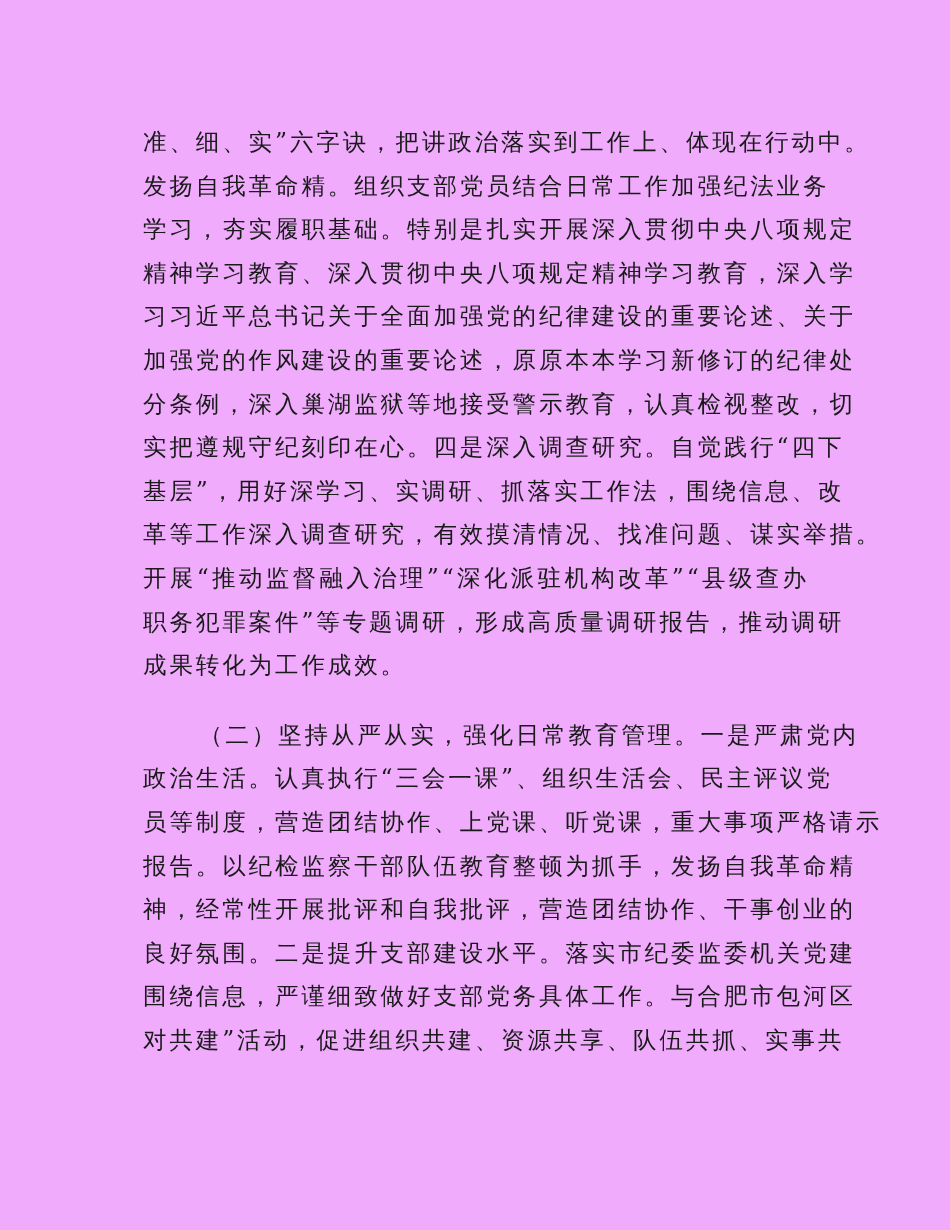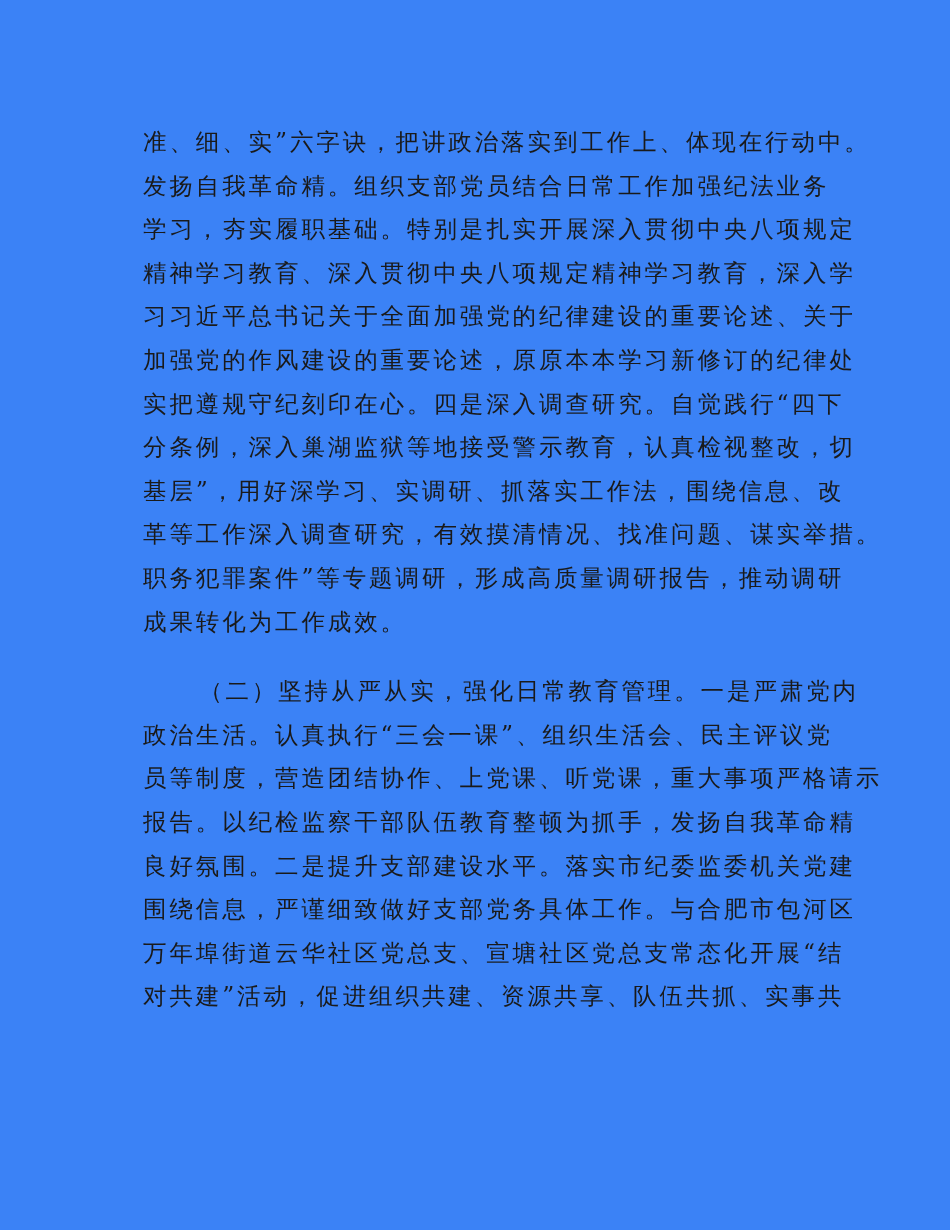--- a/index.html
+++ b/index.html
@@ -12,21 +12,21 @@
     height: 1230px;
     position: relative;
     overflow: hidden;
   }
   .page {
     position: absolute;
     left: 0;
     top: 0;
     width: 950px;
     height: 1230px;
-    background: #3b82f6;
+    background: #f0abfc;
   }
   .body-text {
     position: absolute;
     left: 143px;
     top: 121px;
     width: 666px;
     font-family: "DejaVu Serif", "Liberation Serif", serif;
     font-size: 23.5px;
     line-height: 43.6px;
     color: #1a1a1a;
@@ -53,33 +53,34 @@
 <div class="page">
   <div class="body-text">
 
     <div class="para">
       <span class="line">准、细、实”六字诀，把讲政治落实到工作上、体现在行动中。</span>
       <span class="line">发扬自我革命精。组织支部党员结合日常工作加强纪法业务</span>
       <span class="line">学习，夯实履职基础。特别是扎实开展深入贯彻中央八项规定</span>
       <span class="line">精神学习教育、深入贯彻中央八项规定精神学习教育，深入学</span>
       <span class="line">习习近平总书记关于全面加强党的纪律建设的重要论述、关于</span>
       <span class="line">加强党的作风建设的重要论述，原原本本学习新修订的纪律处</span>
+      <span class="line">分条例，深入巢湖监狱等地接受警示教育，认真检视整改，切</span>
       <span class="line">实把遵规守纪刻印在心。四是深入调查研究。自觉践行“四下</span>
-      <span class="line">分条例，深入巢湖监狱等地接受警示教育，认真检视整改，切</span>
       <span class="line">基层”，用好深学习、实调研、抓落实工作法，围绕信息、改</span>
       <span class="line">革等工作深入调查研究，有效摸清情况、找准问题、谋实举措。</span>
+      <span class="line">开展“推动监督融入治理”“深化派驻机构改革”“县级查办</span>
       <span class="line">职务犯罪案件”等专题调研，形成高质量调研报告，推动调研</span>
       <span class="line last">成果转化为工作成效。</span>
     </div>
 
     <div class="para" style="margin-top:26px;">
       <span class="line" style="padding-left:56px;">（二）坚持从严从实，强化日常教育管理。一是严肃党内</span>
       <span class="line">政治生活。认真执行“三会一课”、组织生活会、民主评议党</span>
       <span class="line">员等制度，营造团结协作、上党课、听党课，重大事项严格请示</span>
       <span class="line">报告。以纪检监察干部队伍教育整顿为抓手，发扬自我革命精</span>
+      <span class="line">神，经常性开展批评和自我批评，营造团结协作、干事创业的</span>
       <span class="line">良好氛围。二是提升支部建设水平。落实市纪委监委机关党建</span>
       <span class="line">围绕信息，严谨细致做好支部党务具体工作。与合肥市包河区</span>
-      <span class="line">万年埠街道云华社区党总支、宣塘社区党总支常态化开展“结</span>
       <span class="line">对共建”活动，促进组织共建、资源共享、队伍共抓、实事共</span>
     </div>
 
   </div>
 </div>
 
 </body></html>

